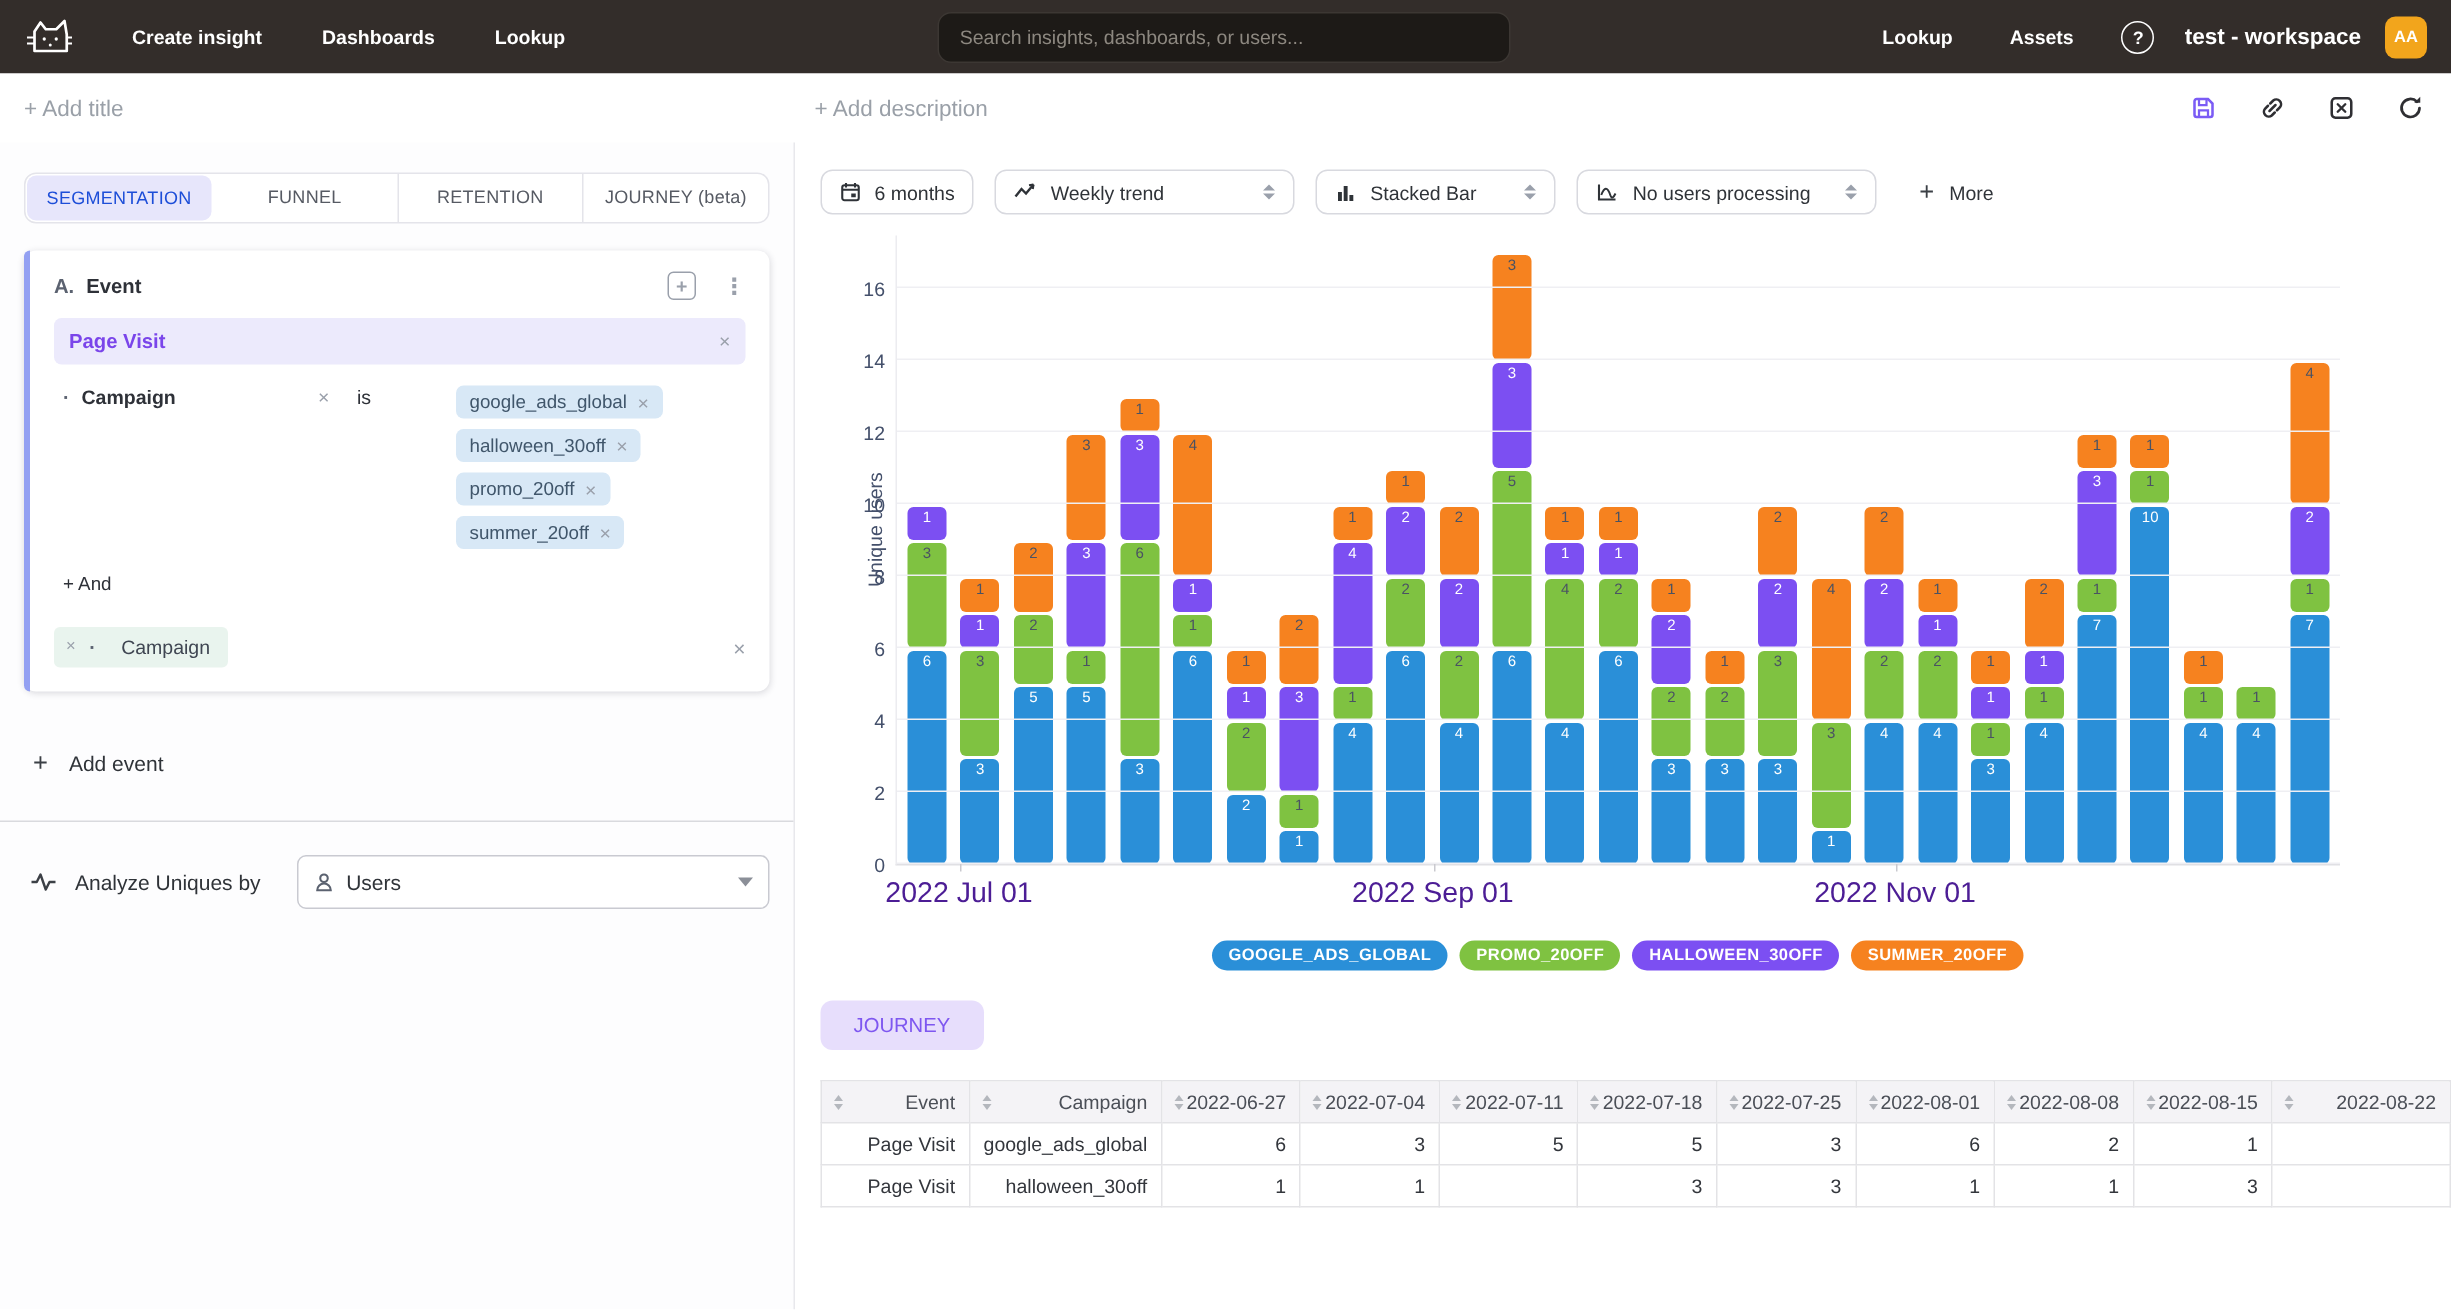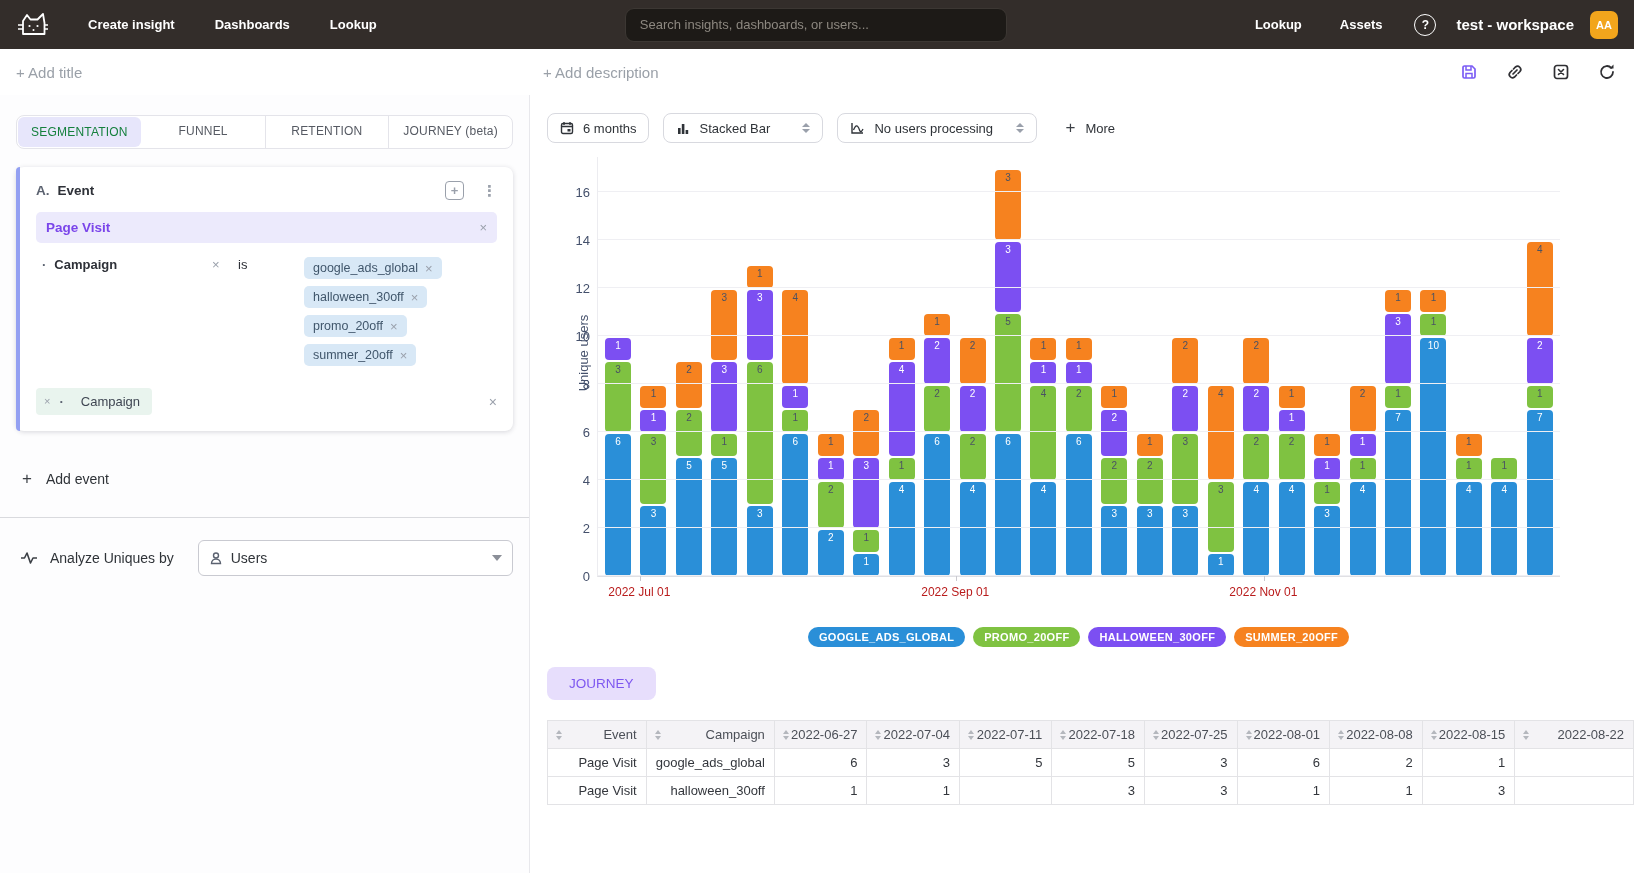--- a/index.html
+++ b/index.html
@@ -34,21 +34,21 @@
   
   .main { display:flex; height:778px; }
   .left-panel { width:530px; border-right:1px solid #e8e8ec; background:#fdfdfe; padding:20px 16px; }
   .right-panel { flex:1; padding:18px 0 0 7px; overflow:hidden; }
 
   
   .tabs { display:flex; border:1px solid #e4e4ea; border-radius:8px; background:#fff; overflow:hidden; }
   .tab { flex:1; text-align:center; font-size:12px; letter-spacing:.2px; color:#565a63; padding:8px 4px;
          cursor:pointer; border-right:1px solid #e4e4ea; white-space:nowrap; }
   .tab:last-child { border-right:none; }
-  .tab.active { background:#e7e6fb; color:#15803d; border-radius:6px; margin:1px; border-right:none; }
+  .tab.active { background:#e7e6fb; color:#1d4ed8; border-radius:6px; margin:1px; border-right:none; }
 
   
   .event-card { position:relative; background:#fff; border-radius:8px; margin-top:18px;
                 box-shadow:0 1px 5px rgba(40,40,60,.18); padding:14px 16px 16px 20px; }
   .event-card::before { content:""; position:absolute; left:0; top:0; bottom:0; width:4px;
                         background:#93a0f2; border-radius:8px 0 0 8px; }
   .card-head { display:flex; align-items:center; font-size:13.5px; font-weight:bold; color:#2e3138; }
   .card-head .idx { color:#5b6270; margin-right:8px; }
   .plus-square-icon { margin-left:auto; width:19px; height:19px; border:1.7px solid #9aa0ab; border-radius:4px;
                 color:#9aa0ab; font-size:13px; font-weight:bold; display:flex; align-items:center;
@@ -116,21 +116,21 @@
   .plot { position:absolute; inset:0; border-left:1px solid #ececf0; border-bottom:1px solid #e0e0e4; }
   .gridline { position:absolute; left:0; right:0; height:1px; background:#f908; background:#efeff3; }
   .ytick { position:absolute; left:-36px; width:28px; text-align:right; color:#44506b; font-size:13px; }
   .bars { position:absolute; left:0; right:0; bottom:0; top:0; display:flex; align-items:flex-end;
           justify-content:space-between; padding:0 7px; }
   .bar { width:26px; display:flex; flex-direction:column; justify-content:flex-end; cursor:pointer; }
   .seg { border-radius:4px; margin-top:2px; font-size:10px; text-align:center; padding-top:2px; overflow:hidden; }
   .seg.lt { color:#fff; } .seg.dk { color:#4a5263; }
   .xtick { position:absolute; bottom:-5px; width:1px; height:5px; background:#c9c9cf; }
   .xlabels { position:relative; margin:8px 74px 0 60px; height:20px; }
-  .xlabel { position:absolute; transform:translateX(-50%); color:#b91c1c; font-size:12px; white-space:nowrap; }
+  .xlabel { position:absolute; transform:translateX(-50%); color:#4c1d95; font-size:19px; white-space:nowrap; }
   .legend { display:flex; justify-content:center; gap:8px; margin:22px 74px 0 60px; }
   .legend-pill { border-radius:11px; color:#fff; font-size:11px; font-weight:bold; letter-spacing:.3px;
                  padding:4px 11px; cursor:pointer; }
   .export-btn { margin:20px 0 0 10px; display:inline-block; background:#e7defc; color:#7e57f0;
                 font-size:13.5px; border:none; border-radius:8px; padding:9px 22px; cursor:pointer;
                 font-family:"Liberation Sans",sans-serif; }
 
   
   .data-table { margin:20px 0 0 10px; border-collapse:collapse; table-layout:fixed; }
   .data-table th, .data-table td { border:1px solid #e3e3e6; font-size:13px; padding:6px 9px;
@@ -240,20 +240,21 @@
             <span class="chip">
               <span>promo_20off</span>
               <span class="x-icon"></span>
             </span>
             <span class="chip">
               <span>summer_20off</span>
               <span class="x-icon"></span>
             </span>
           </div>
       </div>
+      <div class="and-btn">+ And</div>
       <div class="breakdown-row">
         <span class="breakdown-chip">
           <span class="x-icon"></span>
           <span class="bullet"></span>
           <span>Campaign</span>
         </span>
         <span class="x-icon"></span>
       </div>
     </div>
 
@@ -280,20 +281,31 @@
 
   <div class="right-panel">
     <div class="chart-toolbar">
       <button class="tb-btn">
         <svg width="14" height="14" viewBox="0 0 14 14">
             <rect x="1.5" y="2.5" width="11" height="10" rx="1.5" fill="none" stroke="#2f3338" stroke-width="1.4"></rect>
             <path d="M4 1v3 M10 1v3 M1.5 5.5h11" stroke="#2f3338" stroke-width="1.4"></path>
             <rect x="7.5" y="8" width="3" height="2.5" fill="#2f3338"></rect>
           </svg>
         <span>6 months</span>
+      </button>
+      <button class="tb-btn tb-select w-trend">
+        <svg width="15" height="12" viewBox="0 0 15 12">
+            <polyline points="1,9 5,4 8,7 13,1" fill="none" stroke="#2f3338" stroke-width="1.6"></polyline>
+            <path d="M13 1l-3 .5 M13 1l-.5 3" stroke="#2f3338" stroke-width="1.4"></path>
+          </svg>
+        <span>Weekly trend</span>
+        <span class="updown">
+            <i class="u"></i>
+            <i class="d"></i>
+          </span>
       </button>
       <button class="tb-btn tb-select w-chart">
         <svg width="14" height="13" viewBox="0 0 14 13">
             <rect x="2" y="6" width="2.6" height="6" fill="#2f3338"></rect>
             <rect x="5.8" y="2" width="2.6" height="10" fill="#2f3338"></rect>
             <rect x="9.6" y="8" width="2.6" height="4" fill="#2f3338"></rect>
           </svg>
         <span>Stacked Bar</span>
         <span class="updown">
             <i class="u"></i>

